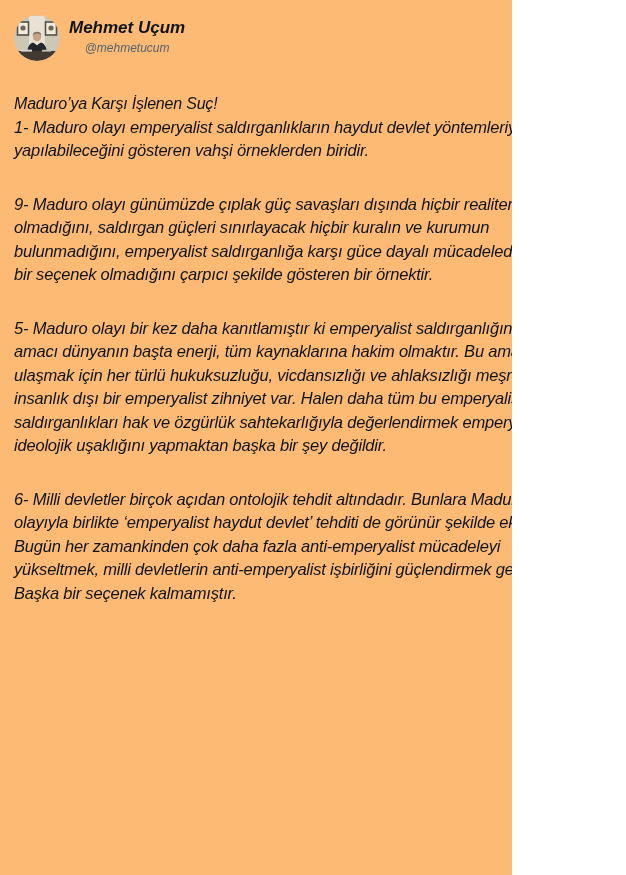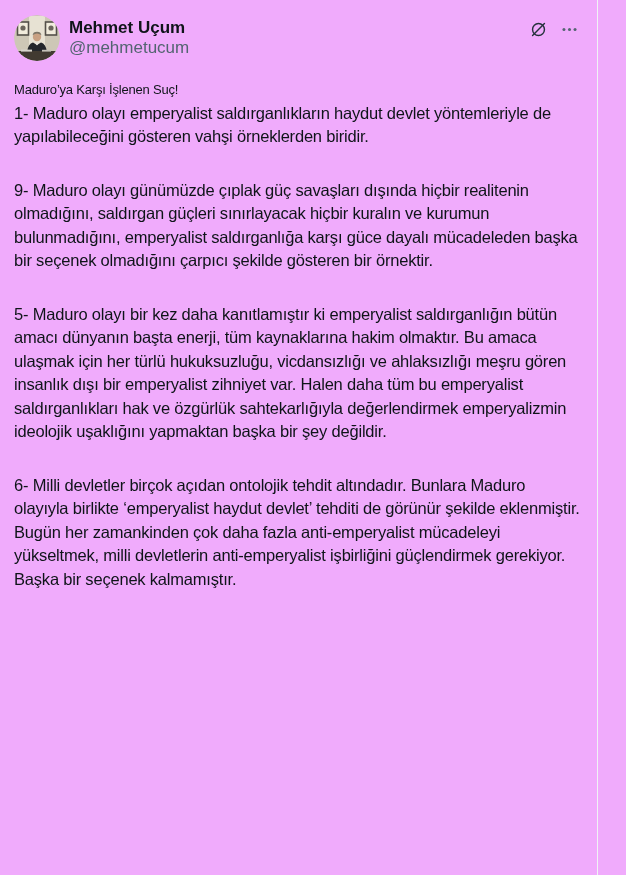--- a/index.html
+++ b/index.html
@@ -1,24 +1,25 @@
 <!DOCTYPE html>
 <html><head>
 <meta charset="utf-8">
 <style>
   * { box-sizing: border-box; }
   html, body { margin: 0; padding: 0; background: #ffffff; }
   body { font-family: "Liberation Sans", sans-serif; }
 
   .page {
-    width: 626px;
+    width: 512px;
     height: 875px;
-    background: #f0abfc;
+    background: #fdba74;
     overflow: hidden;
     position: relative;
+    font-style: italic;
   }
   .column {
     width: 598px;
     height: 100%;
     border-right: 1px solid #eff3f4;
   }
   .tweet {
     padding: 15px 14px 0 14px;
   }
 
@@ -48,25 +49,26 @@
     min-width: 0;
   }
   .author-name {
     font-size: 17px;
     font-weight: 700;
     color: #0f1419;
     line-height: 21px;
     cursor: pointer;
   }
   .author-handle {
-    font-size: 17px;
+    font-size: 12px;
     font-weight: 400;
     color: #536471;
     line-height: 20px;
     cursor: pointer;
+    text-align: center;
   }
   .header-actions {
     margin-left: auto;
     display: flex;
     align-items: center;
     gap: 13px;
     margin-top: 5px;
     padding-right: 4px;
   }
   .icon-btn {
@@ -74,22 +76,22 @@
     background: none;
     padding: 0;
     cursor: pointer;
     display: flex;
     align-items: center;
     justify-content: center;
   }
 
   
   .tweet-title {
-    margin-top: 17px;
-    font-size: 13px;
+    margin-top: 31px;
+    font-size: 16px;
     letter-spacing: -0.2px;
     line-height: 23.5px;
     color: #0f1419;
   }
   .tweet-body {
   }
   .tweet-paragraph {
     margin: 0 0 30px 0;
     font-size: 16.5px;
     letter-spacing: -0.2px;

